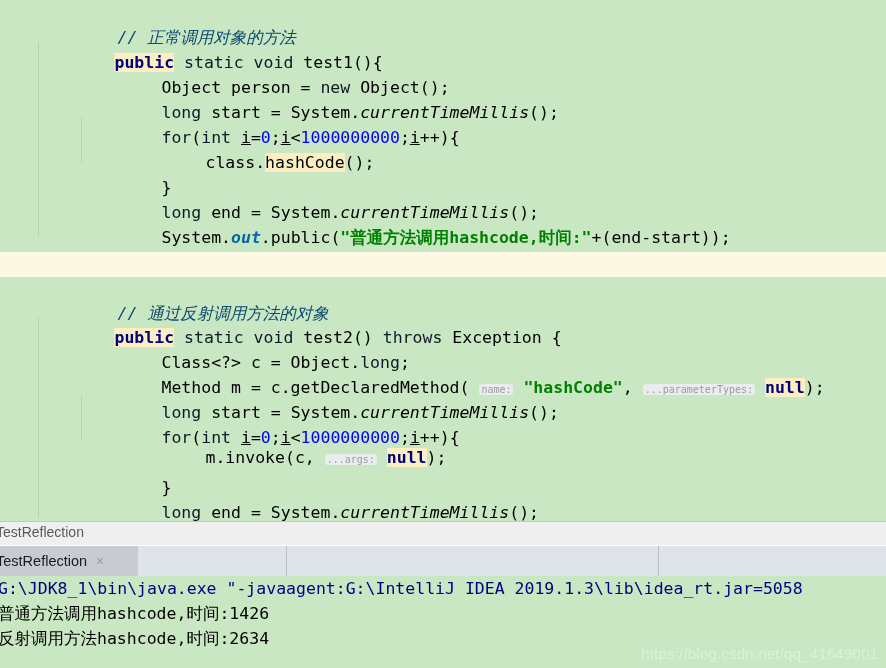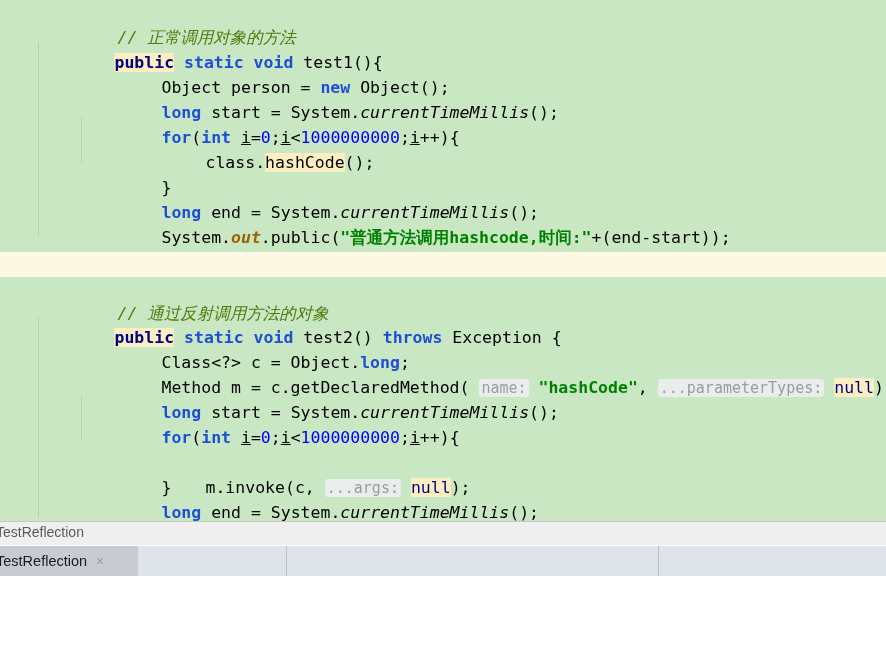--- a/index.html
+++ b/index.html
@@ -49,37 +49,37 @@
   .guide {
     position: absolute;
     width: 1px;
     background: #b6d4ae;
     z-index: 0;
   }
 
   .txt { position: relative; z-index: 2; }
 
   
-  .kw       { color: #1d4ed8; font-weight: bold; }
+  .kw       { color: #0f172a; font-weight: normal; }
   .kw-hl    { color: #000080; font-weight: bold; background: #fbeec1; }
   .num      { color: #0000ff; }
   .str      { color: #008000; font-weight: bold; }
-  .cmt      { color: #4d7c0f; font-style: italic; margin-top: 30px; }
-  .field    { color: #a16207; font-style: italic; font-weight: bold; }
+  .cmt      { color: #0c4a6e; font-style: italic; margin-top: 30px; }
+  .field    { color: #0369a1; font-style: italic; font-weight: bold; }
   .stat     { color: #000000; font-style: italic; margin-top: 33px; }
   .plain    { color: #000000; }
   .var-u    { color: #000000; text-decoration: underline; }
   .hl-soft  { background: #fbeec1; color:#000000; }
-  .hl-null  { background: #fbeec1; color: #000080; font-weight: normal; }
+  .hl-null  { background: #fbeec1; color: #000080; font-weight: bold; }
 
   
   .hint {
     background: #e9edee;
     color: #9b9b9b;
-    font-size: 15px;
+    font-size: 10px;
     border-radius: 3px;
     padding: 0 2px;
     font-weight: normal;
     font-style: normal;
   }
 
   
   .method-sep {
     position: absolute;
     left: 0;
@@ -248,21 +248,21 @@
       </div>
 
       <div class="line" style="top:375px;position:absolute;left:0;width:886px;">
         <span class="txt" style="padding-left:82px;"><span class="kw">long</span><span class="plain"> start = </span><span class="plain">System</span><span class="plain">.</span><span class="stat">currentTimeMillis</span><span class="plain">();</span></span>
       </div>
 
       <div class="line" style="top:400px;position:absolute;left:0;width:886px;">
         <span class="txt" style="padding-left:82px;"><span class="kw">for</span><span class="plain">(</span><span class="kw">int</span><span class="plain"> </span><span class="var-u">i</span><span class="plain">=</span><span class="num">0</span><span class="plain">;</span><span class="var-u">i</span><span class="plain">&lt;</span><span class="num">1000000000</span><span class="plain">;</span><span class="var-u">i</span><span class="plain">++){</span></span>
       </div>
 
-      <div class="line" style="top:450px;position:absolute;left:0;width:886px;">
+      <div class="line" style="top:420px;position:absolute;left:0;width:886px;">
         <span class="txt" style="padding-left:126px;"><span class="plain">m.invoke(c, </span><span class="hint">...args:</span><span class="plain"> </span><span class="hl-null">null</span><span class="plain">);</span></span>
       </div>
 
       <div class="line" style="top:450px;position:absolute;left:0;width:886px;">
         <span class="txt" style="padding-left:82px;"><span class="plain">}</span></span>
       </div>
 
       <div class="line" style="top:475px;position:absolute;left:0;width:886px;">
         <span class="txt" style="padding-left:82px;"><span class="kw">long</span><span class="plain"> end = </span><span class="plain">System</span><span class="plain">.</span><span class="stat">currentTimeMillis</span><span class="plain">();</span></span>
       </div>
@@ -280,14 +280,20 @@
 
   <div class="tabstrip">
     <div class="tab" style="width:138px;">
       <span class="tab-label">TestReflection</span>
       <span class="tab-close">×</span>
     </div>
     <div class="tab-div" style="left:286px;"></div>
     <div class="tab-div" style="left:658px;"></div>
   </div>
 
+  <div class="console">
+    <div class="cline cmd" style="padding-left:-2px;margin-left:-2px;">G:\JDK8_1\bin\java.exe "-javaagent:G:\IntelliJ IDEA 2019.1.3\lib\idea_rt.jar=5058</div>
+    <div class="cline out" style="margin-left:-2px;">普通方法调用hashcode,时间:1426</div>
+    <div class="cline out" style="margin-left:-2px;">反射调用方法hashcode,时间:2634</div>
+    <div class="watermark">https://blog.csdn.net/qq_41649001</div>
+  </div>
 
 </div>
 
 </body></html>

